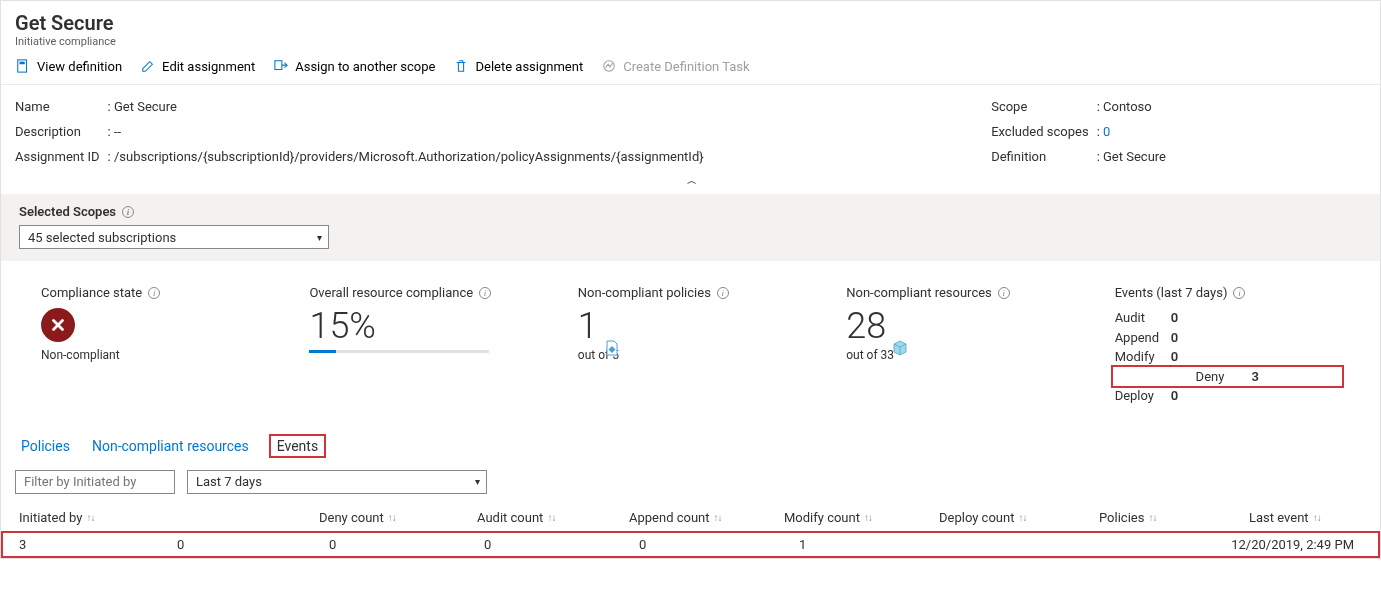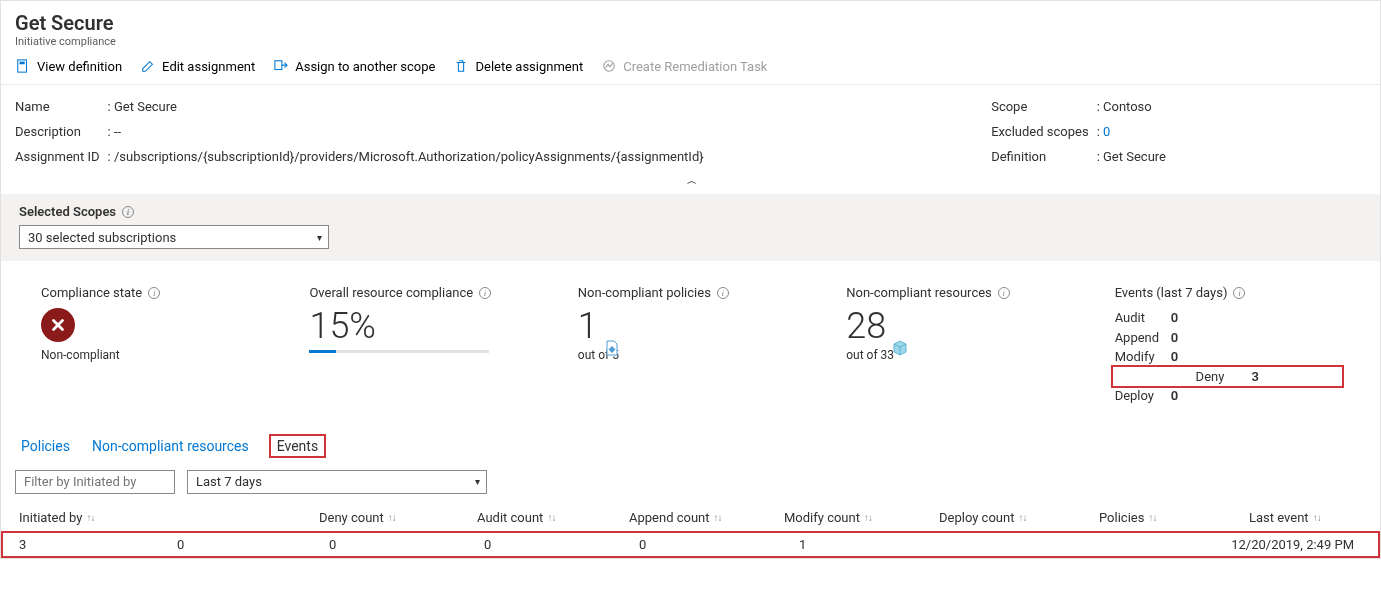--- a/index.html
+++ b/index.html
@@ -145,21 +145,21 @@
       </span>
       <span>Delete assignment</span>
     </div>
     <div class="tool-btn disabled">
       <span class="icon-box">
         <svg viewBox="0 0 16 16" width="14" height="14">
             <circle cx="8" cy="8" r="6" fill="none" stroke="#a19f9d" stroke-width="1.2"></circle>
             <path d="M4 10 L7 6 L9 9 L12 5" fill="none" stroke="#a19f9d" stroke-width="1.2"></path>
           </svg>
       </span>
-      <span>Create Remediation Task</span>
+      <span>Create Definition Task</span>
     </div>
   </div>
 
   <div class="info-section">
     <div class="info-col">
       <span class="info-label">Name</span>
       <span><span class="info-sep">: </span><span class="info-value">Get Secure</span></span>
       <span class="info-label">Description</span>
       <span><span class="info-sep">: </span><span class="info-value">--</span></span>
       <span class="info-label">Assignment ID</span>
@@ -178,21 +178,21 @@
   <div class="collapse-row">
     <span class="chevrons">︿</span>
   </div>
 
   <div class="scopes-bar">
     <div class="scopes-label">
       <span>Selected Scopes</span>
       <span class="info-icon">i</span>
     </div>
     <div class="dropdown" style="width:310px">
-      <span>30 selected subscriptions</span>
+      <span>45 selected subscriptions</span>
       <span class="chev">▾</span>
     </div>
   </div>
 
   <div class="stats-row">
 
     <div class="stat-block">
       <div class="stat-title">
         <span>Compliance state</span>
         <span class="info-icon">i</span>

